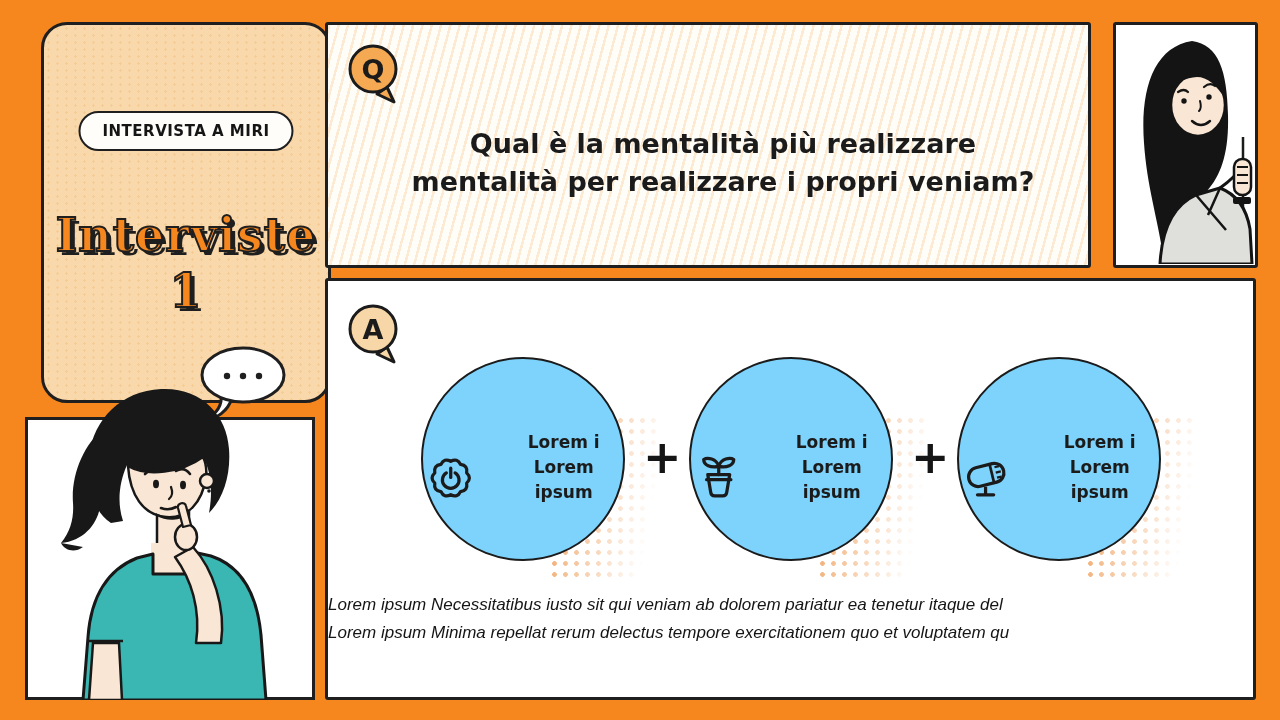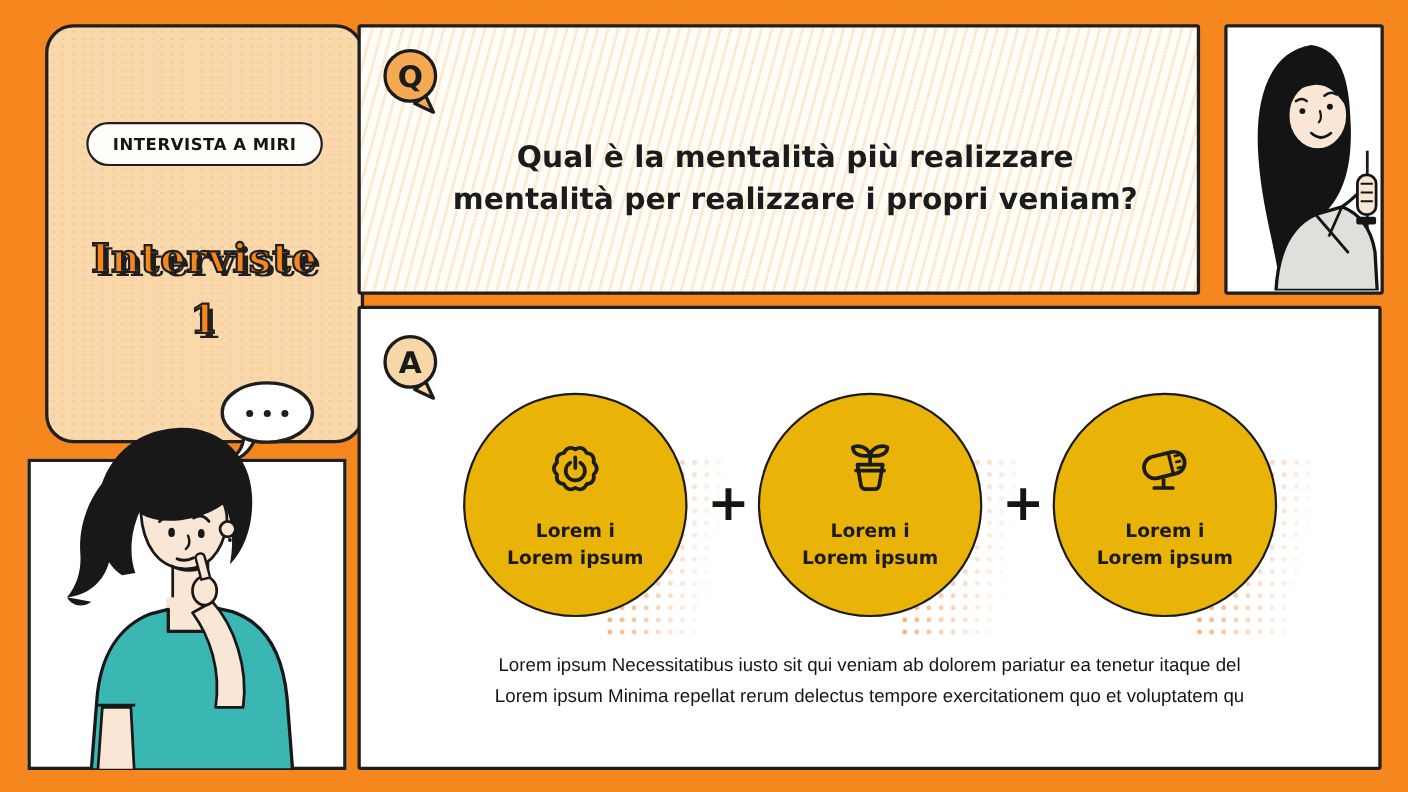--- a/index.html
+++ b/index.html
@@ -19,21 +19,21 @@
   }
   .pill {
     position:absolute; left:50%; transform:translateX(-50%); top:86px;
     background:#fffdf9; border:2.5px solid #1f1f1f; border-radius:999px;
     padding:9px 22px; white-space:nowrap;
     font-size:15px; font-weight:bold; letter-spacing:.5px; color:#151515;
   }
   .big-title {
     position:absolute; left:0; right:0; top:182px; text-align:center;
     font-family:"DejaVu Serif", serif; font-weight:bold;
-    font-size:36px; line-height:56px; letter-spacing:1px;
+    font-size:46px; line-height:56px; letter-spacing:1px;
     color:#f6861e;
     -webkit-text-stroke:2px #1f1f1f;
     text-shadow:4px 4px 0 #1f1f1f;
   }
   
   .photo-panel {
     position:absolute; left:25px; top:417px; width:290px; height:283px;
     background:#ffffff; border:3px solid #1f1f1f;
   }
   .woman-think {
@@ -76,37 +76,37 @@
   .halftone {
     position:absolute; right:-36px; top:58px; width:112px; height:168px;
     background-image:radial-gradient(#f0a667 2.1px, rgba(240,166,103,0) 2.5px);
     background-size:11px 11px; opacity:.85;
     -webkit-mask-image:linear-gradient(100deg, #000 20%, rgba(0,0,0,0) 85%);
     mask-image:linear-gradient(100deg, #000 20%, rgba(0,0,0,0) 85%);
     z-index:0;
   }
   .disc {
     position:absolute; inset:0; border-radius:50%;
-    background:#eab308; border:2.5px solid #1b1b1b; z-index:1;
-    display:flex; flex-direction:column; align-items:center;
+    background:#7dd3fc; border:2.5px solid #1b1b1b; z-index:1;
+    display:flex; flex-direction:row; align-items:center;gap:26px;
   }
   .disc .icon { margin-top:38px; width:58px; height:58px; }
   .disc-label {
     margin-top:16px; text-align:center;
     font-size:17px; line-height:25px; font-weight:bold; color:#1b1b1b;
   }
   .plus {
     flex:0 0 auto; width:28px; text-align:center;
     font-size:46px; font-weight:bold; color:#151515; line-height:1;
     padding-bottom:4px;
   }
   .a-paragraph {
-    position:absolute; top:310px; left:0; right:0; text-align:center;
+    position:absolute; top:310px; left:0; right:0; 
     font-family:"Liberation Sans", sans-serif;
-    font-size:17px; line-height:28px; color:#151515;
+    font-size:17px; line-height:28px; color:#151515;font-style:italic;
   }
 </style>
 </head>
 <body>
 
 <div class="canvas">
 
   <div class="intro-card">
     <div class="pill">
       <span>INTERVISTA A MIRI</span>

